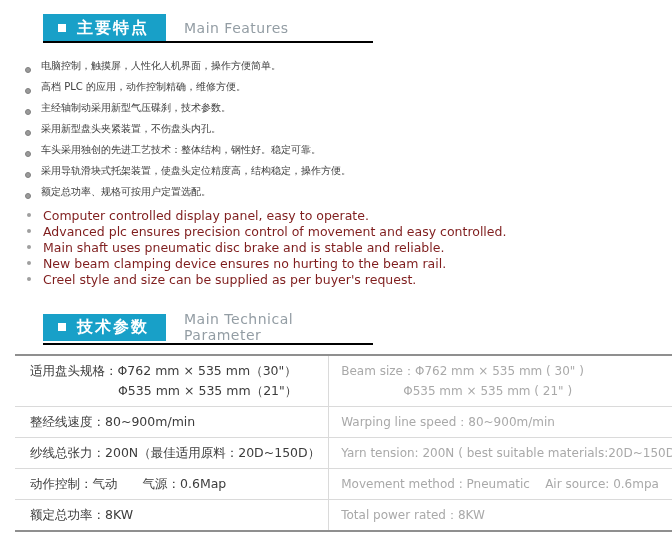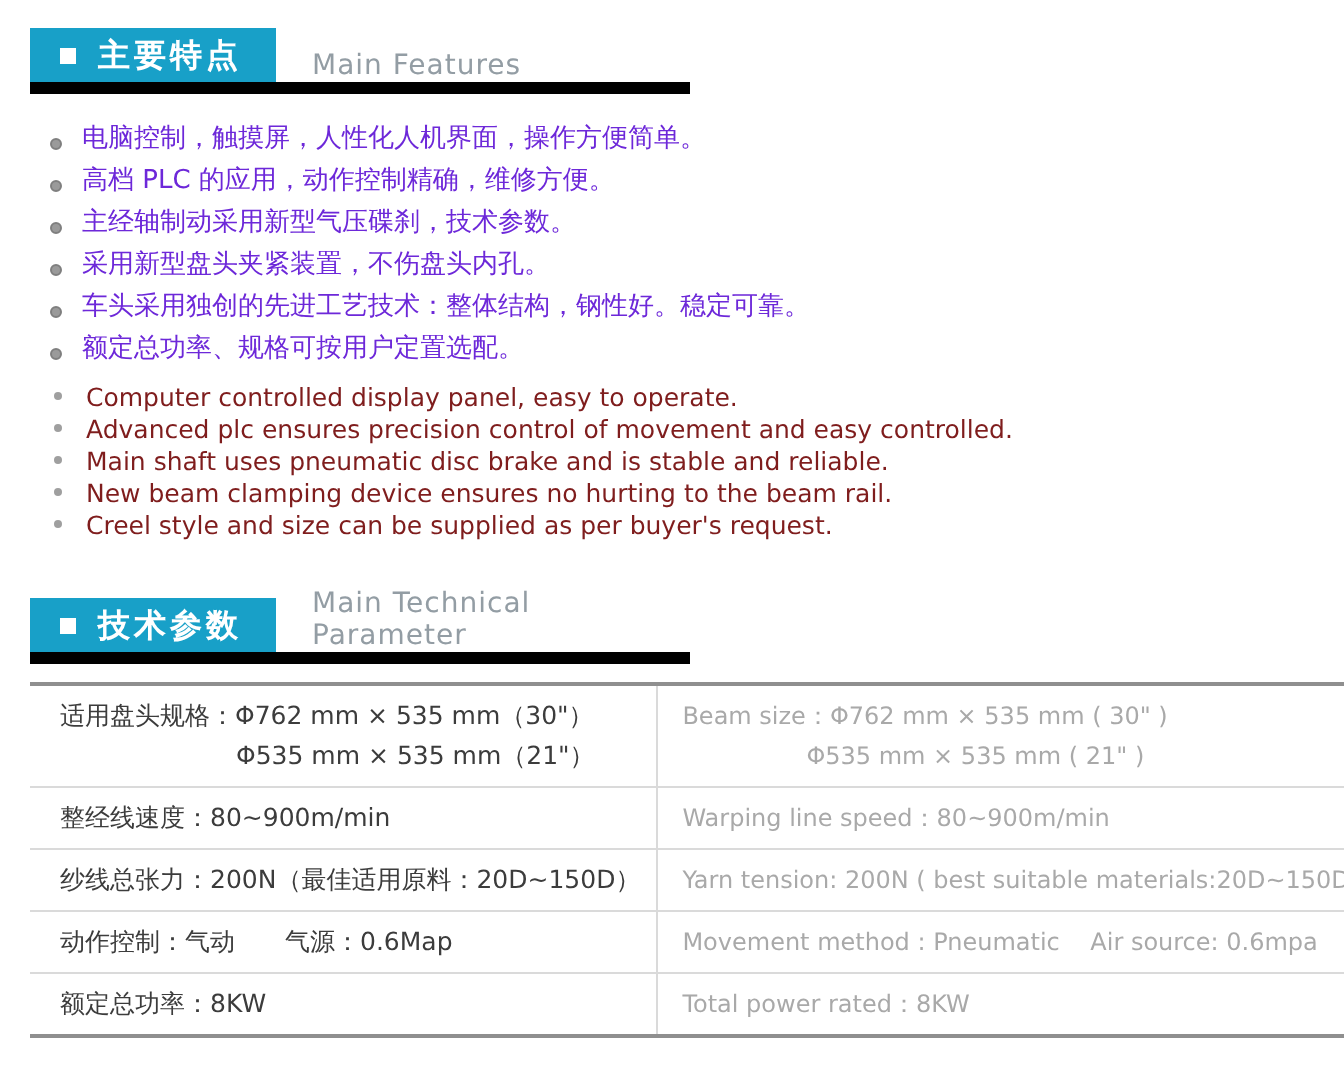--- a/index.html
+++ b/index.html
@@ -6,23 +6,24 @@
   html,body { background:#ffffff; }
   body {
     width:672px; height:543px; overflow:hidden;
     font-family:"DejaVu Sans","Liberation Sans",sans-serif;
     position:relative;
   }
   .page { padding:14px 15px 0 15px; }
 
   
   .section-header {
-    display:flex; align-items:flex-end;
+    display:flex; align-items:center;
     width:330px;
-    border-bottom:6px solid #000000;
+    border-bottom:2px solid #000000;
+    margin-left:28px;
   }
   .header-box {
     display:flex; align-items:center;
     background:#18A0C8;
     height:27px; padding:0 17px 0 15px;
     flex:0 0 auto;
   }
   .header-box .sq {
     width:8px; height:8px; background:#ffffff;
     display:inline-block; margin-right:11px;
@@ -32,22 +33,22 @@
     letter-spacing:2px; line-height:1;
   }
   .header-en {
     margin-left:18px; font-size:14px; color:#939da4;
     letter-spacing:0.5px;
   }
 
   
   .cn-list { list-style:none; margin:15px 0 0 0; }
   .cn-list li {
-    display:flex; align-items:center;
-    font-size:13px; color:#6d28d9;
+    display:flex; align-items:flex-end;
+    font-size:10px; color:#404040;
     line-height:15px; margin-bottom:6px;
   }
   .cn-list .dot {
     flex:0 0 auto; width:6px; height:6px; border-radius:50%;
     background:#9a9a9a; border:1px solid #7f7f7f;
     margin:4px 10px 0 10px;
   }
   .en-list { list-style:none; margin:10px 0 0 0; }
   .en-list li {
     display:flex; align-items:flex-start;
@@ -109,20 +110,24 @@
       <li>
           <span class="dot"></span>
           <span>采用新型盘头夹紧装置，不伤盘头内孔。</span>
         </li>
       <li>
           <span class="dot"></span>
           <span>车头采用独创的先进工艺技术：整体结构，钢性好。稳定可靠。</span>
         </li>
       <li>
           <span class="dot"></span>
+          <span>采用导轨滑块式托架装置，使盘头定位精度高，结构稳定，操作方便。</span>
+        </li>
+      <li>
+          <span class="dot"></span>
           <span>额定总功率、规格可按用户定置选配。</span>
         </li>
     </ul>
 
     <ul class="en-list">
       <li>
           <span class="dot"></span>
           <span>Computer controlled display panel, easy to operate.</span>
         </li>
       <li>

